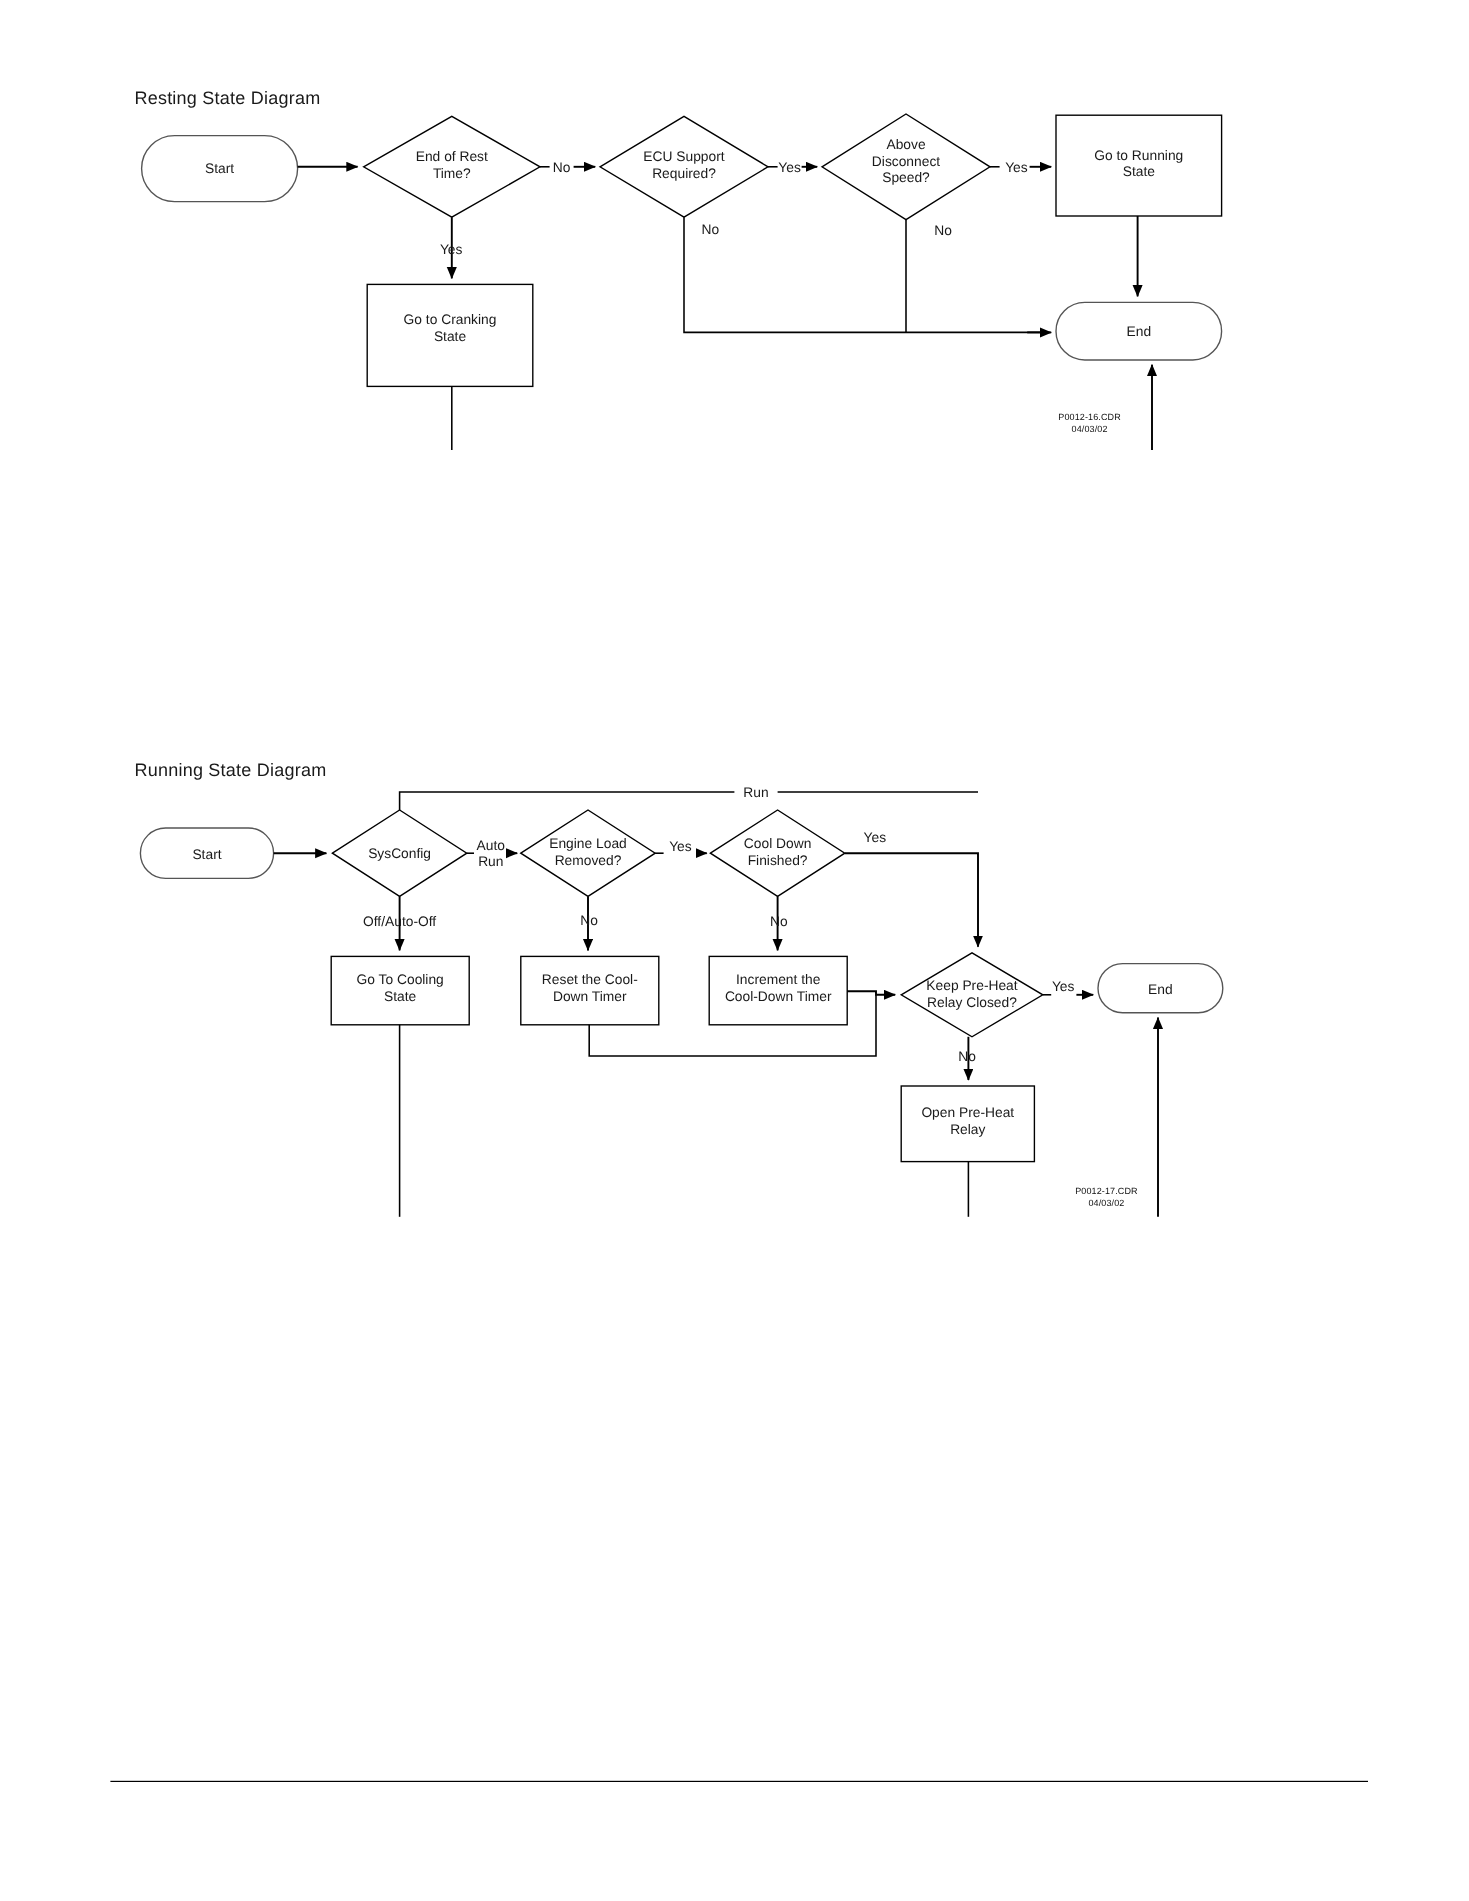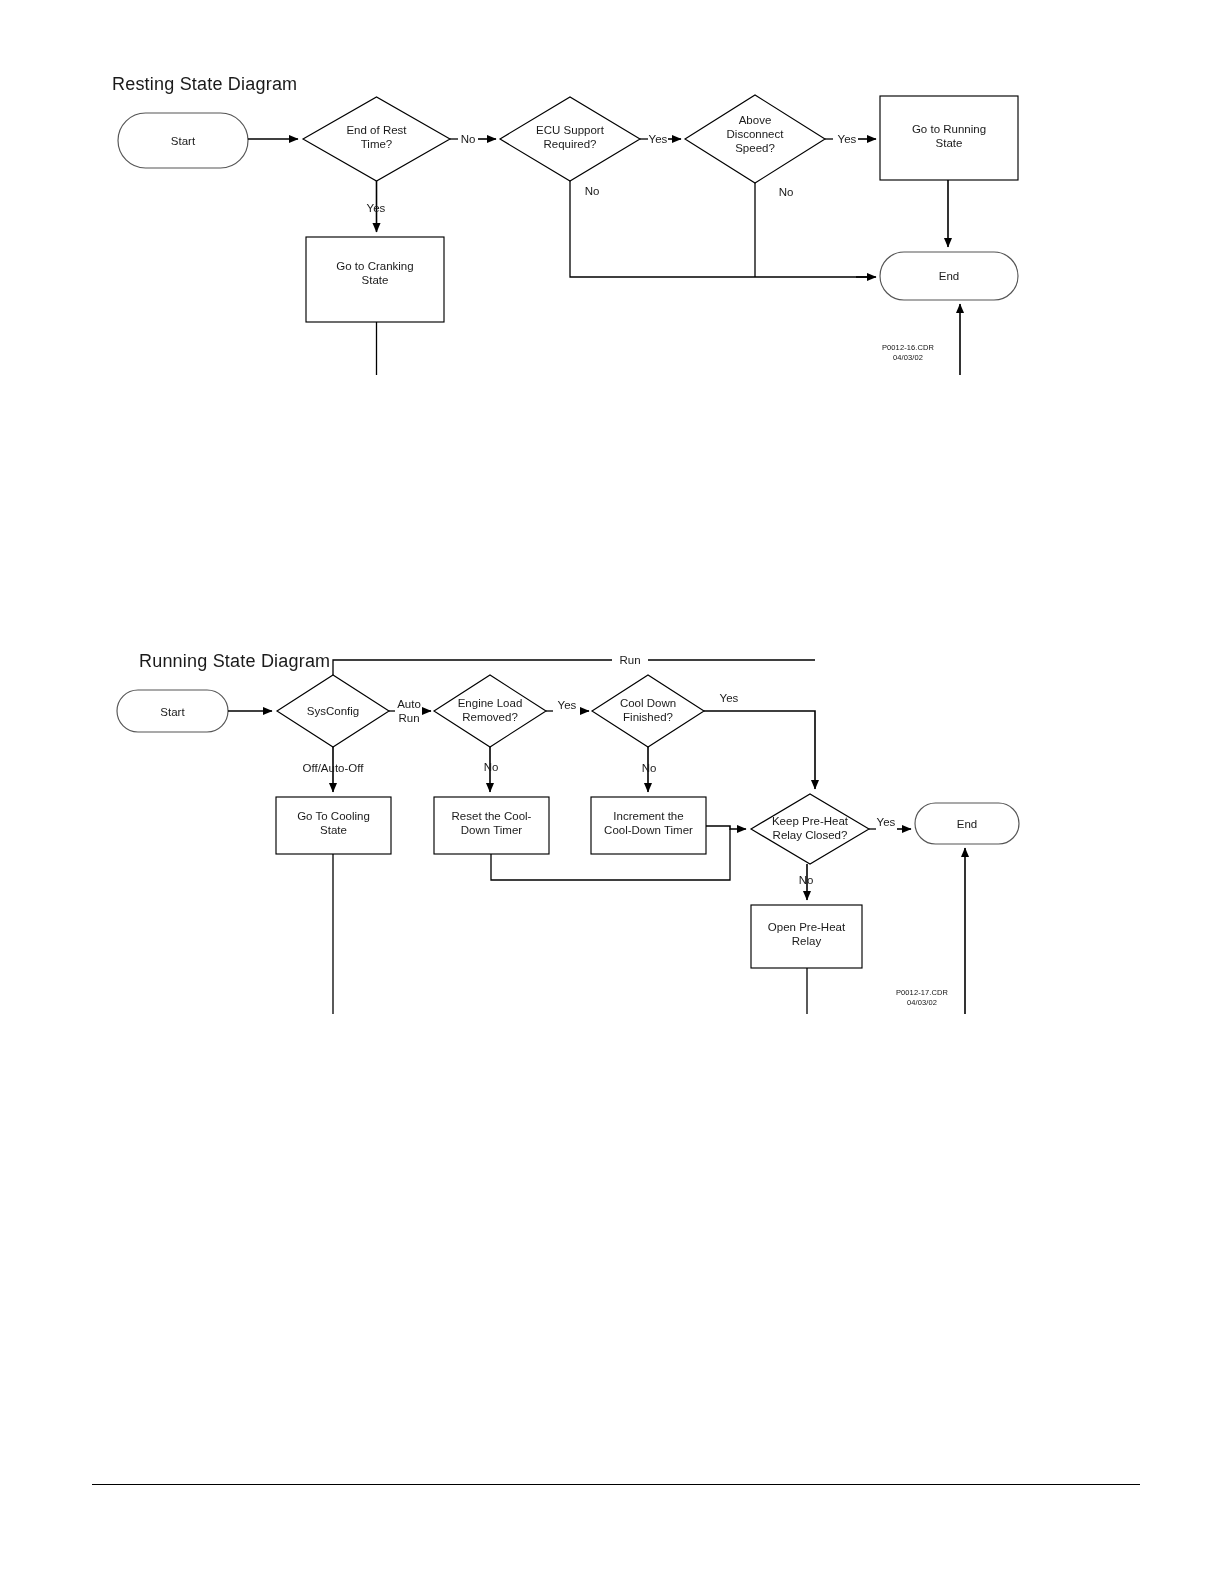--- a/index.html
+++ b/index.html
@@ -3,25 +3,25 @@
 <meta charset="utf-8">
 <style>
   html,body{margin:0;padding:0;background:#ffffff;}
   body{
     width:1224px;height:1584px;position:relative;overflow:hidden;
     font-family:"Liberation Sans","DejaVu Sans",sans-serif;
     color:#000000;
   }
   .page{position:absolute;inset:0;}
   .diagram-title{
-    position:absolute;font-size:18px;color:#1a1a1a;
+    position:absolute;font-size:15px;color:#1a1a1a;
     letter-spacing:0.2px;white-space:nowrap;
   }
   #title-resting{left:112px;top:74px;}
-  #title-running{left:112px;top:651px;margin-left:27px;}
+  #title-running{left:112px;top:634px;}
   svg{position:absolute;left:0;top:0;width:1224px;height:1584px;
       overflow:visible;pointer-events:none;}
   .shape-fill{fill:#ffffff;}
   .shape-stroke{stroke:#000000;stroke-width:1.15;fill:none;}
   .term-stroke{stroke:#555555;stroke-width:1.15;fill:#ffffff;}
   .conn{stroke:#000000;stroke-width:1.6;fill:none;stroke-linecap:butt;}
   .conn-thin{stroke:#000000;stroke-width:1.3;fill:none;}
   .arrow-head{fill:#000000;}
   .node-label{
     font-family:"Liberation Sans","DejaVu Sans",sans-serif;

